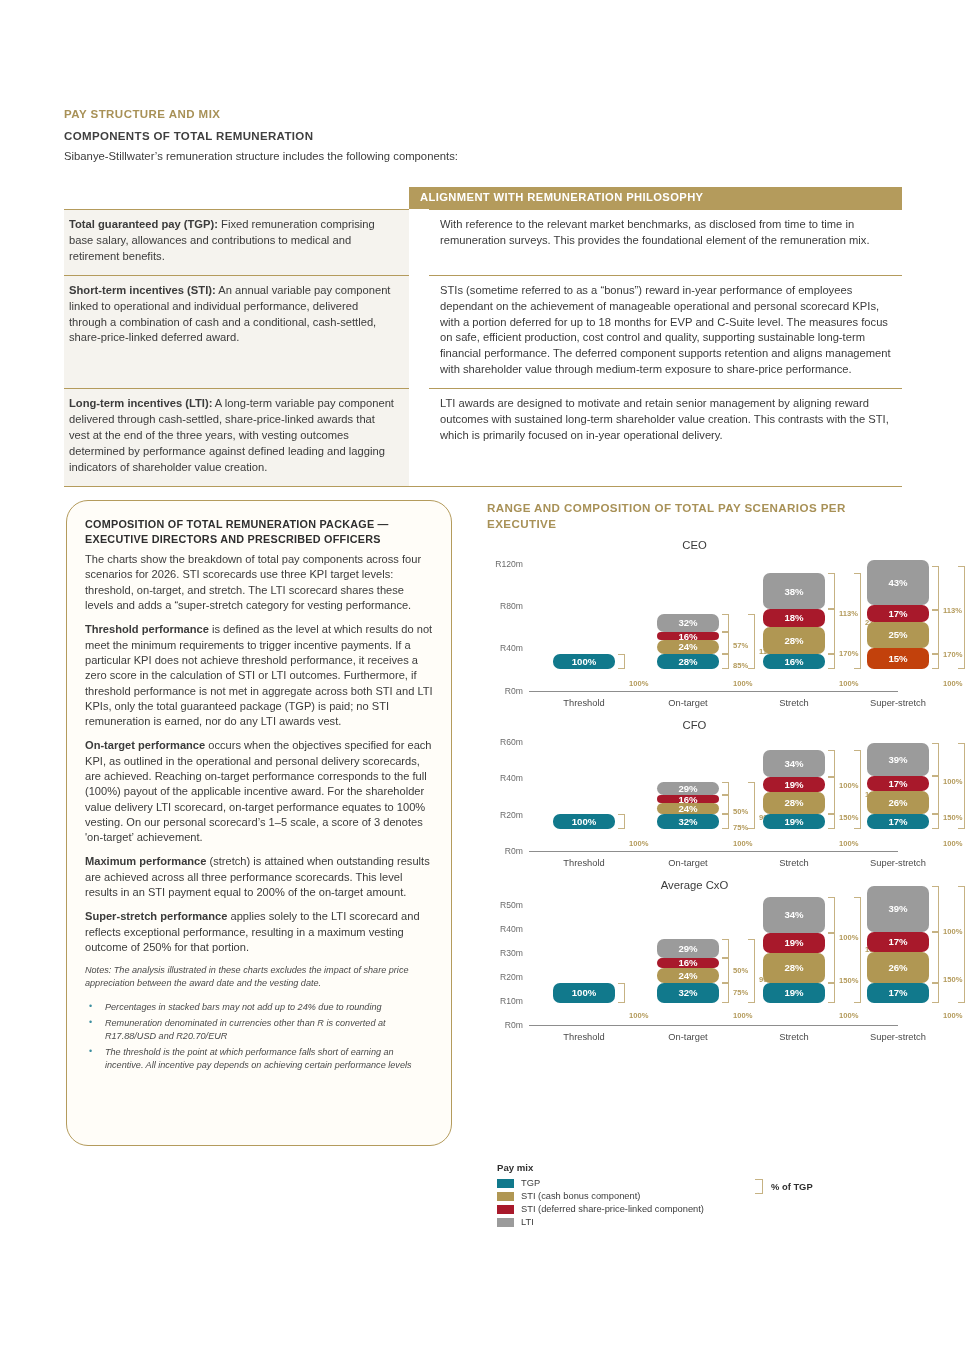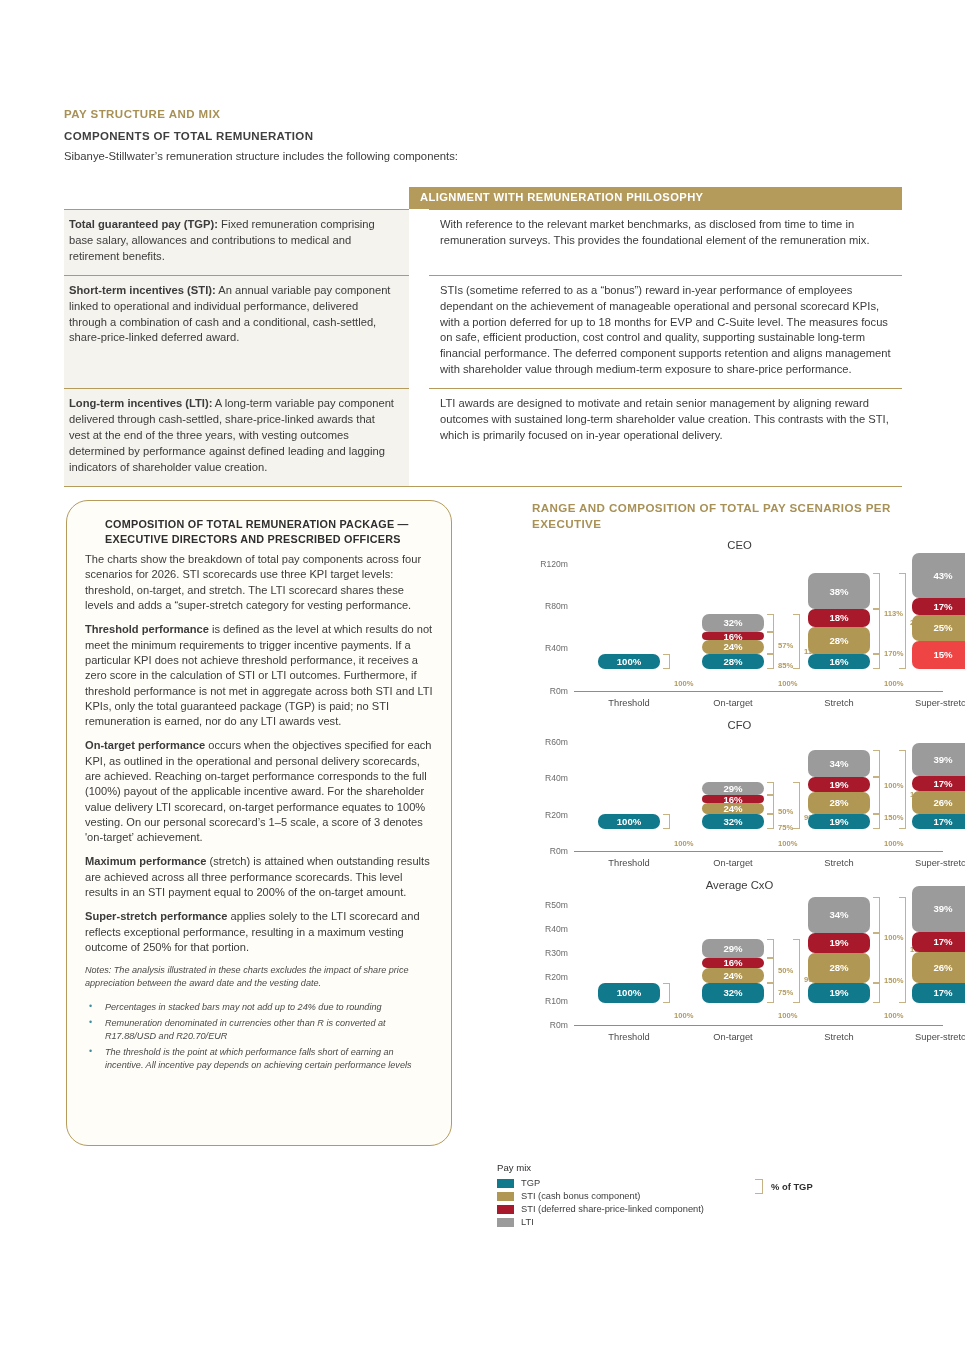--- a/index.html
+++ b/index.html
@@ -55,42 +55,42 @@
   
   .panel {
     position: absolute; left: 66px; top: 500px; width: 386px; height: 646px;
     border: 1.3px solid #b49b5c; border-radius: 22px;
     background: #fffdf8;
     padding: 16px 18px 10px 18px;
     overflow: hidden;
   }
   .panel h3 {
     font-size: 10.8px; font-weight: bold; color: #2f2f2f;
-    letter-spacing: .25px; line-height: 1.35; margin-bottom: 6px; margin-left: 20px;
+    letter-spacing: .25px; line-height: 1.35; margin-bottom: 6px;
   }
   .panel p {
     font-size: 11.1px; line-height: 1.38; color: #3b3b3b; margin-bottom: 9px;
   }
   .panel p b { font-weight: bold; }
   .notes {
     font-size: 9.1px; font-style: italic; line-height: 1.35;
     color: #4a4a4a; margin-top: 6px; margin-bottom: 12px;
   }
   .bullets { list-style: none; }
   .bullets li {
     position: relative; font-size: 9.1px; font-style: italic;
     line-height: 1.38; color: #4a4a4a; padding-left: 20px; margin-bottom: 4px;
   }
   .bullets li::before {
     content: "•"; position: absolute; left: 4px; top: -1px;
     color: #3d8fa0; font-size: 9px; font-style: normal;
   }
 
   
-  .charts { position: absolute; left: 487px; top: 500px; width: 415px; margin-left: 45px; }
+  .charts { position: absolute; left: 487px; top: 500px; width: 415px; }
   .charts-title {
     font-size: 11.6px; font-weight: bold; letter-spacing: .4px;
     color: #a89157; line-height: 1.42; margin-bottom: 6px;
   }
   .chart-block { position: relative; width: 415px; margin-top: 6px; }
   .chart-name {
     text-align: center; font-size: 11.3px; color: #3b3b3b; margin-bottom: 2px;
   }
   .plot { position: relative; width: 415px; }
   .yaxis-lbl {
@@ -119,21 +119,21 @@
     border: 1.1px solid #c6b283; border-left: none;
     width: 7px;
   }
   .bkt-lbl {
     position: absolute; font-size: 7.6px; font-weight: bold; color: #b49b5c;
     white-space: nowrap; transform: translateY(-50%);
   }
 
   
   .legend { position: absolute; left: 497px; top: 1162px; width: 410px; }
-  .legend-title { font-size: 9.6px; font-weight: normal; color: #2f2f2f; margin-bottom: 5px; }
+  .legend-title { font-size: 9.6px; font-weight: bold; color: #2f2f2f; margin-bottom: 5px; }
   .legend-row { display: flex; align-items: center; margin-bottom: 3px; }
   .swatch { width: 17px; height: 9px; margin-right: 7px; flex: none; }
   .legend-text { font-size: 9.3px; color: #3b3b3b; }
   .tgp-key { position: absolute; left: 258px; top: 0px; display: flex; align-items: center; margin-top: 17px; }
   .tgp-bracket {
     width: 8px; height: 15px; border: 1.3px solid #c6b283; border-left: none;
     margin-right: 8px;
   }
   .tgp-label { font-size: 9.4px; font-weight: bold; color: #2f2f2f; }
 
@@ -272,21 +272,21 @@
                 <div class="bar">
                   <div class="seg" style="height: 44.3723px; background: rgb(155, 155, 155);">
                     <span>43%</span>
                   </div>
                   <div class="seg" style="height: 17.4092px; background: rgb(168, 25, 43);">
                     <span>17%</span>
                   </div>
                   <div class="seg" style="height: 26.0077px; background: rgb(176, 151, 83);">
                     <span>25%</span>
                   </div>
-                  <div class="seg" style="height: 28px; background: #ef4444;">
+                  <div class="seg" style="height: 21px; background: #c2410c;">
                     <span>15%</span>
                   </div>
                 </div>
               </div>
               <div class="xlab" style="left: 320px; width: 98px; top: 145px;">Super-stretch</div>
               <div class="bracket" style="left: 429px; bottom: 22px; height: 103.182px;"></div>
               <div class="bracket" style="left: 403px; bottom: 80.8092px; height: 44.3723px;"></div>
               <div class="bkt-lbl" style="left: 414px; top: 57.0046px;">113%</div>
               <div class="bracket" style="left: 403px; bottom: 37.3923px; height: 43.4169px;"></div>
               <div class="bkt-lbl" style="left: 414px; top: 100.899px;">170%</div>

